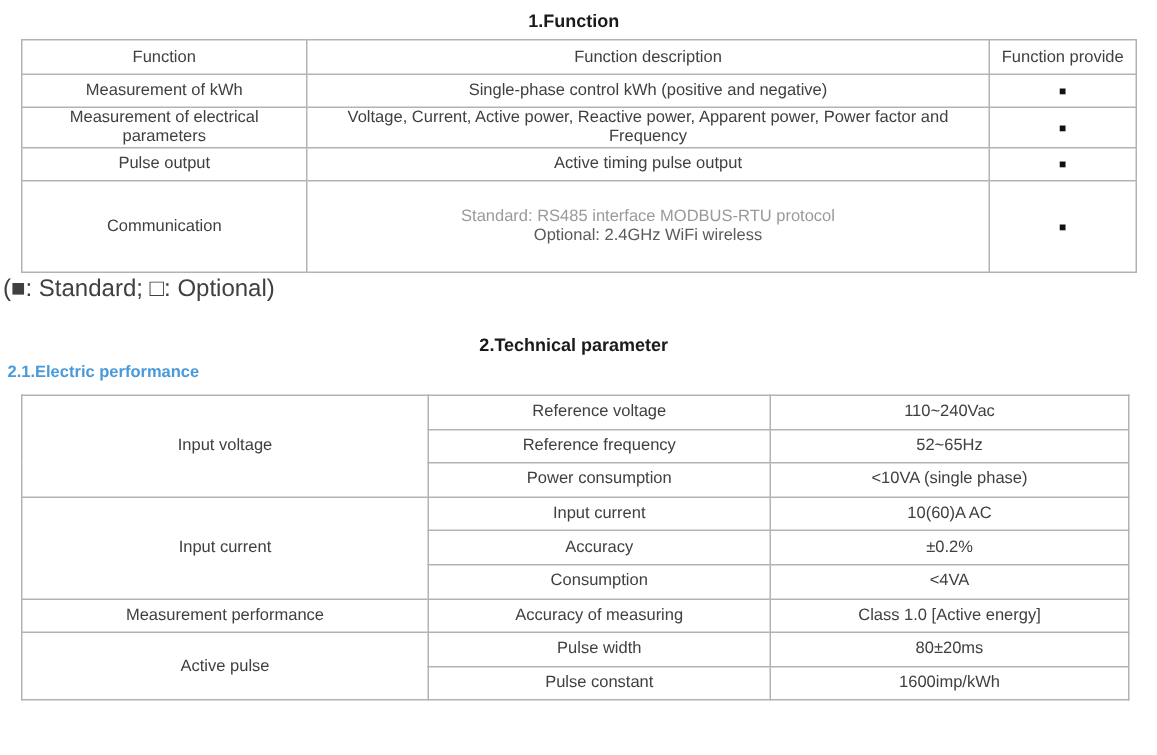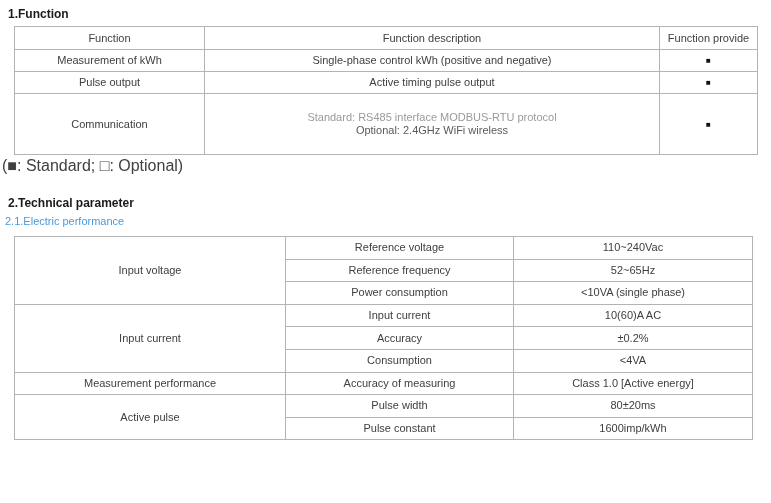--- a/index.html
+++ b/index.html
@@ -13,25 +13,25 @@
   *{box-sizing:border-box;}
   html,body{margin:0;padding:0;background:#ffffff;}
   body{
     width:771px;height:503px;overflow:hidden;
     font-family:"Liberation Sans",sans-serif;
     color:var(--text);
   }
   .page{padding:7px 14px 0 14px;}
   .section-title{
     font-size:12px;font-weight:bold;color:var(--heading);
-    margin:0 0 0 -6px;line-height:14px;
+    margin:0 0 0 -6px;line-height:14px;text-align:center;
   }
   .section-title.second{margin-top:24px;}
   .subtitle{
-    font-size:11px;font-weight:normal;color:var(--blue);
+    font-size:11px;font-weight:bold;color:var(--blue);
     margin:5px 0 8px -9px;line-height:13px;
   }
   table{border-collapse:collapse;table-layout:fixed;}
   td,th{
     border:1px solid var(--border);
     font-size:11px;font-weight:normal;color:var(--text);
     text-align:center;vertical-align:middle;
     padding:0 6px;line-height:13px;
   }
   .func-table{width:743px;margin-top:5px;}
@@ -71,20 +71,25 @@
       <tr>
         <th>Function</th>
         <th>Function description</th>
         <th>Function provide</th>
       </tr>
     </thead>
     <tbody id="func-body">
         <tr>
           <td>Measurement of kWh</td>
           <td>Single-phase control kWh (positive and negative)</td>
+          <td class="provide">■</td>
+        </tr>
+        <tr>
+          <td>Measurement of electrical parameters</td>
+          <td>Voltage, Current, Active power, Reactive power, Apparent power, Power factor and Frequency</td>
           <td class="provide">■</td>
         </tr>
         <tr>
           <td>Pulse output</td>
           <td>Active timing pulse output</td>
           <td class="provide">■</td>
         </tr>
         <tr class="tall">
           <td>Communication</td>
           <td>

